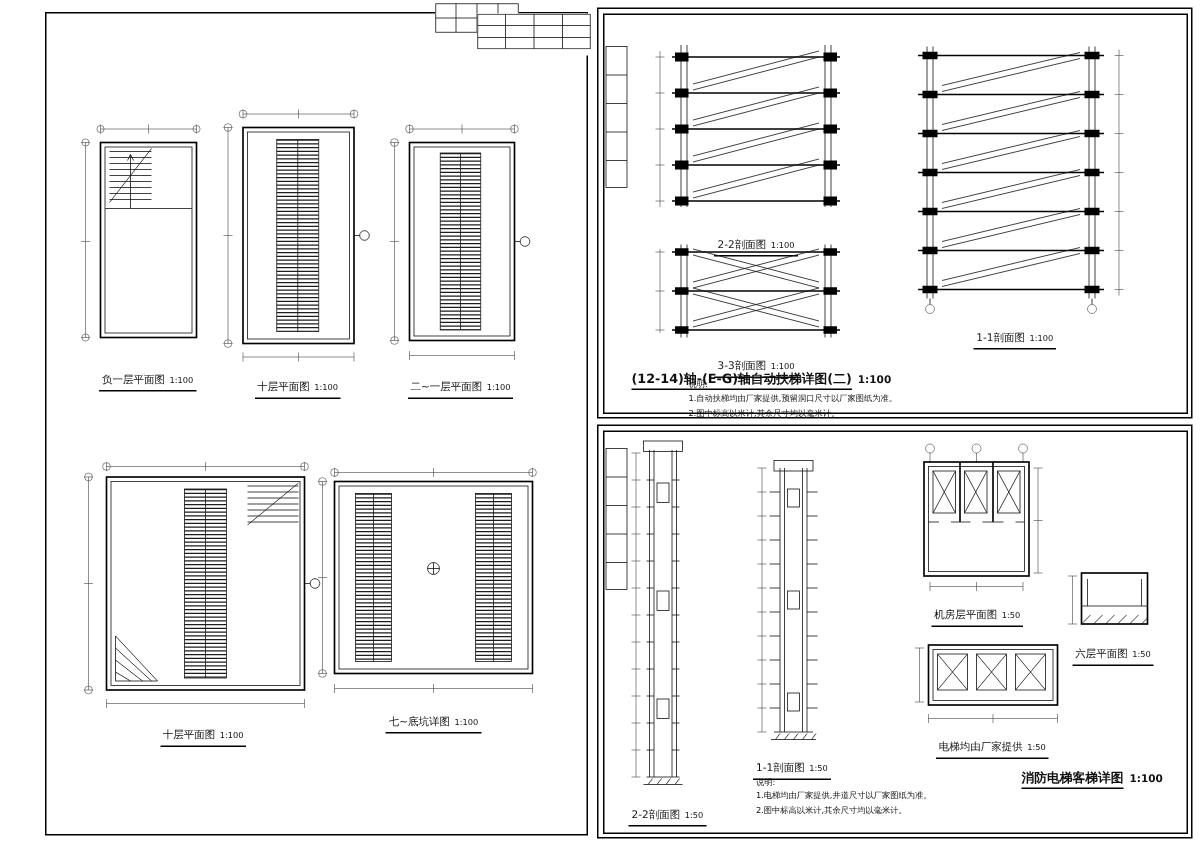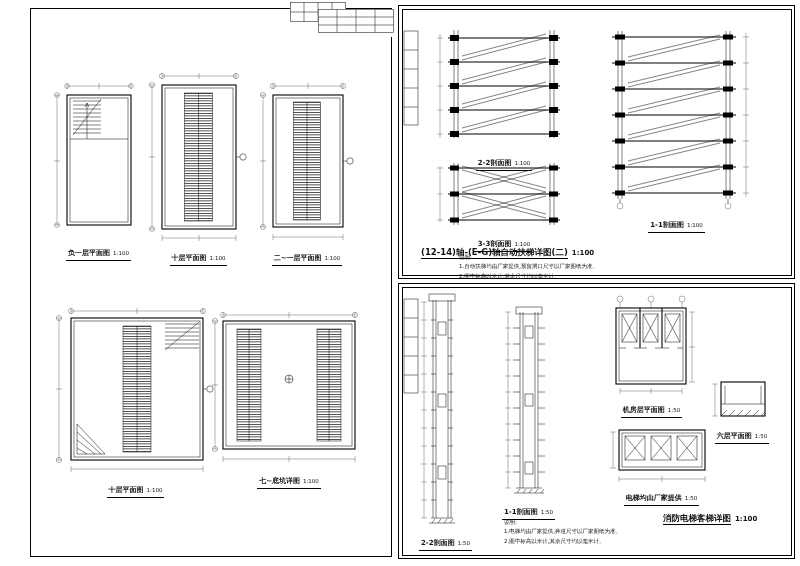--- a/index.html
+++ b/index.html
@@ -3,21 +3,21 @@
 <meta charset="utf-8">
 <style>
   *{margin:0;padding:0;box-sizing:border-box}
   html,body{width:800px;height:566px;background:#fff;font-family:"DejaVu Sans",sans-serif;color:#111;position:relative;overflow:hidden}
   .panel{position:absolute;background:#fff;border:1.6px solid #000}
   .panel .inframe{position:absolute;inset:2.5px;border:.7px solid #000;pointer-events:none}
   .fig{position:absolute}
   .fig svg{display:block}
   .cap{text-align:center;margin-top:1px}
   .cap-in{display:inline-block;border-bottom:1px solid #000;padding:0 2px 1px;white-space:nowrap}
-  .cap-t{font-size:7px;font-weight:bold}
+  .cap-t{font-size:7px;font-weight:normal}
   .cap-s{font-size:5.5px;margin-left:3px}
   .sheet-title{position:absolute;white-space:nowrap}
   .sheet-title .t{font-size:8.5px;font-weight:bold;border-bottom:1.2px solid #000;padding-bottom:1px}
   .sheet-title .s{font-size:7px;font-weight:bold;margin-left:4px}
   .notes{position:absolute;font-size:5.5px;line-height:1.7;white-space:nowrap}
   .tbl{position:absolute;background:#fff}
   
   .ln{stroke:#1a1a1a;stroke-width:.55;fill:none}
   .ln2{stroke:#000;stroke-width:1.1;fill:none}
   .dim{stroke:#444;stroke-width:.4;fill:none}
@@ -344,21 +344,21 @@
           <path d="M16 14 L36 38 M36 14 L16 38"></path>
         <rect x="42" y="14" width="20" height="24"></rect>
           <path d="M42 14 L62 38 M62 14 L42 38"></path>
         <rect x="68" y="14" width="20" height="24"></rect>
           <path d="M68 14 L88 38 M88 14 L68 38"></path>
       </g>
     </svg>
     <div class="cap"><span class="cap-in"><span class="cap-t">电梯均由厂家提供</span><span class="cap-s">1:50</span></span></div>
   </div>
 
-  <div class="sheet-title" style="left:264px;top:222px">
+  <div class="sheet-title" style="left:282px;top:222px">
     <span class="t">消防电梯客梯详图</span><span class="s">1:100</span>
   </div>
   <div class="notes" style="left:105px;top:234px">
     <div>说明:</div>
     <div>1.电梯均由厂家提供,井道尺寸以厂家图纸为准。</div>
     <div>2.图中标高以米计,其余尺寸均以毫米计。</div>
   </div>
 </div>
 
 </body></html>

